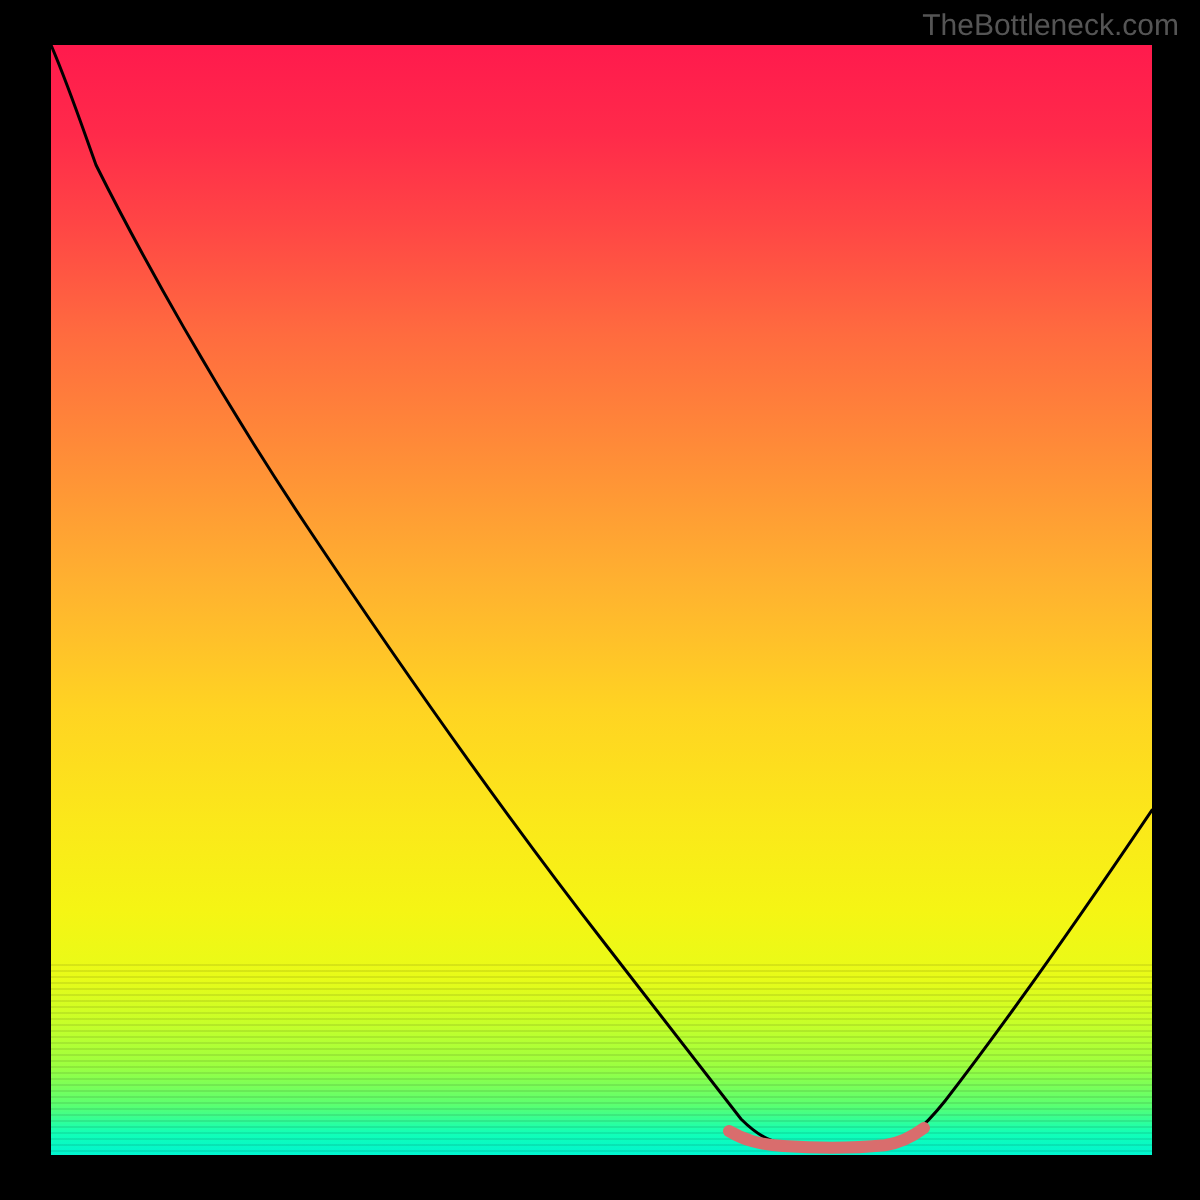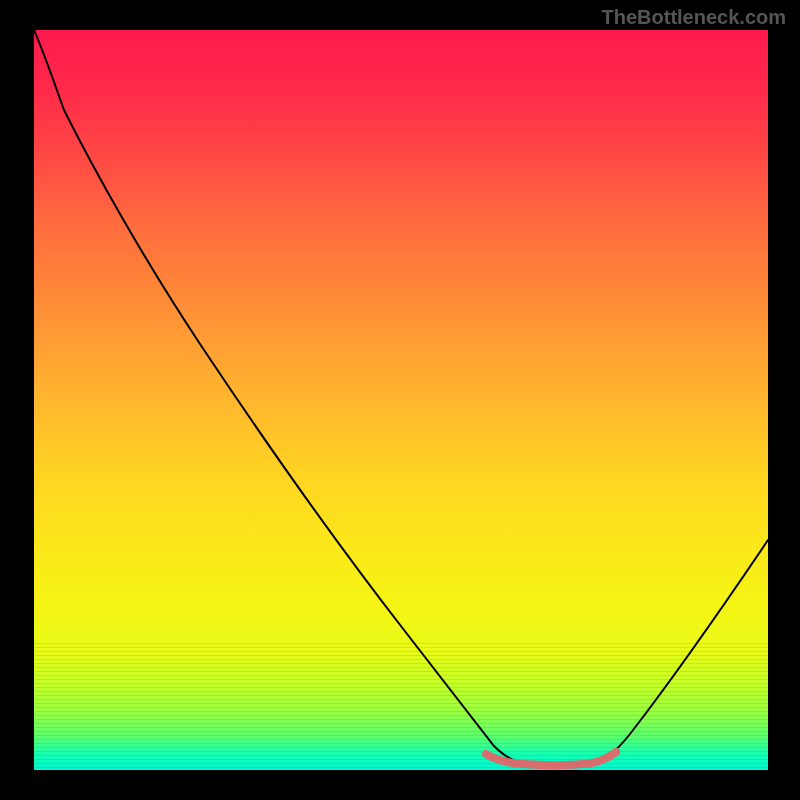--- a/index.html
+++ b/index.html
@@ -9,21 +9,21 @@
     background: #000;
     position: relative;
     font-family: Arial, sans-serif;
   }
   .watermark {
     position: absolute;
     top: 6px;
     right: 14px;
     color: #555;
     font-size: 20px;
-    font-weight: 700;
+    font-weight: 400;
     z-index: 10;
   }
   .plot-area {
     position: absolute;
     left: 34px;
     top: 30px;
     width: 734px;
     height: 740px;
     overflow: hidden;
   }

